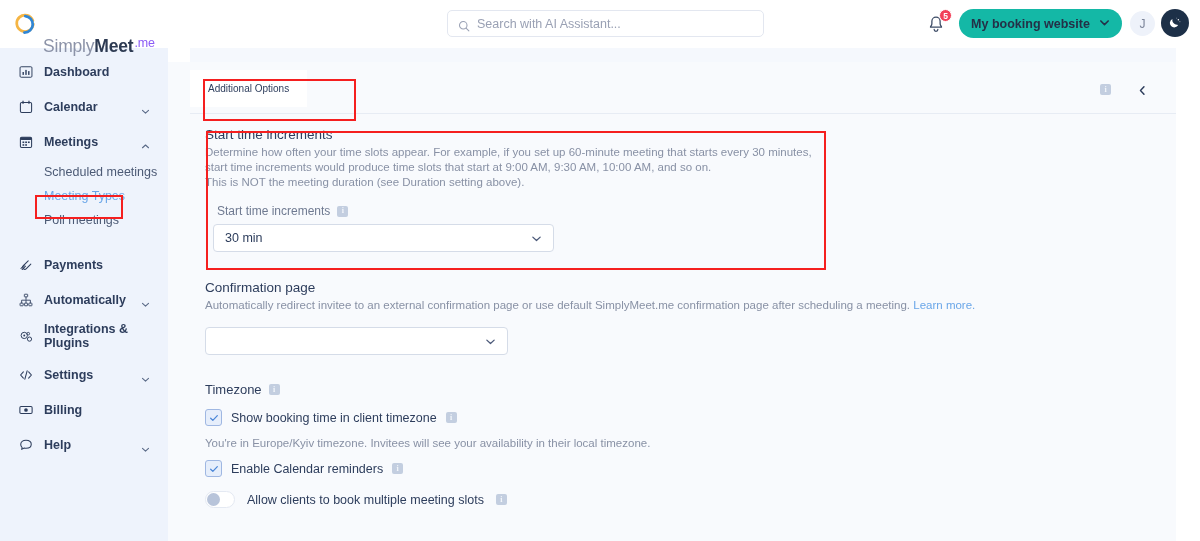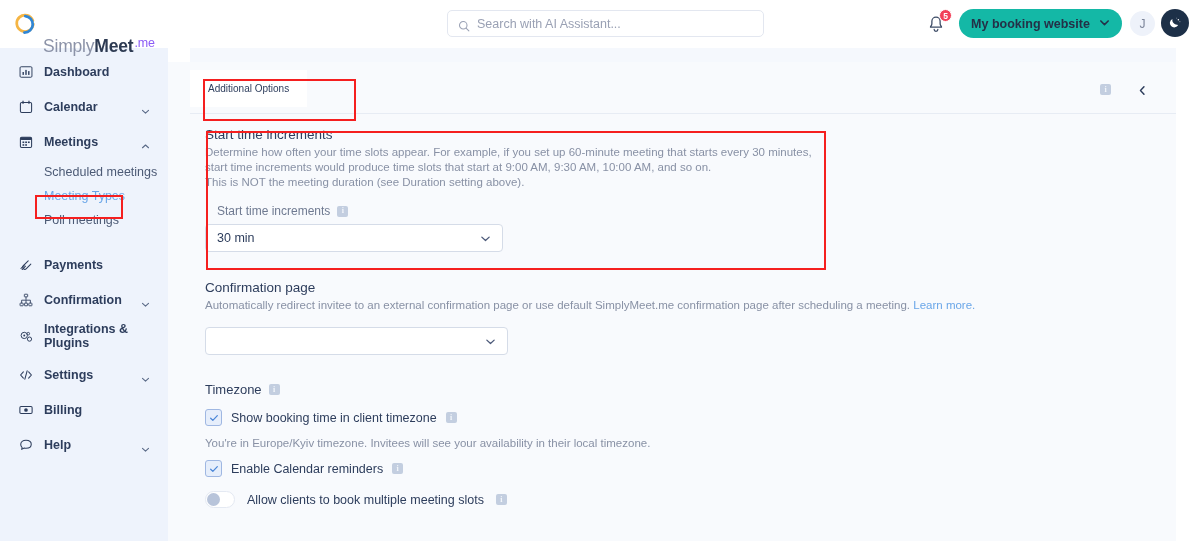--- a/index.html
+++ b/index.html
@@ -279,21 +279,21 @@
     <div class="nav-item">
       <span class="nav-icon">
         <svg viewBox="0 0 16 16" width="14" height="14">
           <rect x="6.1" y="1.4" width="3.8" height="3" rx="0.5" fill="none" stroke="#2d3d5c" stroke-width="1"></rect>
           <rect x="1.2" y="11.6" width="3.6" height="3" rx="0.5" fill="none" stroke="#2d3d5c" stroke-width="1"></rect>
           <rect x="6.2" y="11.6" width="3.6" height="3" rx="0.5" fill="none" stroke="#2d3d5c" stroke-width="1"></rect>
           <rect x="11.2" y="11.6" width="3.6" height="3" rx="0.5" fill="none" stroke="#2d3d5c" stroke-width="1"></rect>
           <path d="M8 4.4v3.4M3 11.6V8.2h10v3.4M8 8.2v3.4" fill="none" stroke="#2d3d5c" stroke-width="1"></path>
         </svg>
       </span>
-      <span class="nav-label">Confirmation</span>
+      <span class="nav-label">Automatically</span>
       <span class="nav-chev">
         <svg viewBox="0 0 12 12" width="9" height="9">
           <polyline points="2,4.5 6,8.2 10,4.5" fill="none" stroke="#5a6a88" stroke-width="1.5" stroke-linecap="round" stroke-linejoin="round"></polyline>
         </svg>
       </span>
     </div>
 
     <div class="nav-item tall">
       <span class="nav-icon">
         <svg viewBox="0 0 16 16" width="14" height="14">
@@ -369,21 +369,21 @@
         <div class="sec-title">Start time increments</div>
         <div class="sec-desc">
           <div>Determine how often your time slots appear. For example, if you set up 60-minute meeting that starts every 30 minutes,</div>
           <div>start time increments would produce time slots that start at 9:00 AM, 9:30 AM, 10:00 AM, and so on.</div>
           <div>This is NOT the meeting duration (see Duration setting above).</div>
         </div>
         <div class="field-label" style="margin:15px 0 6px 12px;">
           <span>Start time increments</span>
           <span class="info-ico">i</span>
         </div>
-        <div class="select" style="width:298px;">
+        <div class="select" style="width:341px;margin-left:8px;">
           <span>30 min</span>
           <span class="cv">
             <svg viewBox="0 0 12 12" width="11" height="11">
               <polyline points="2,4.5 6,8.2 10,4.5" fill="none" stroke="#4a5878" stroke-width="1.4" stroke-linecap="round" stroke-linejoin="round"></polyline>
             </svg>
           </span>
         </div>
       </div>
 
       <div class="sec" style="padding-top:28px;">

